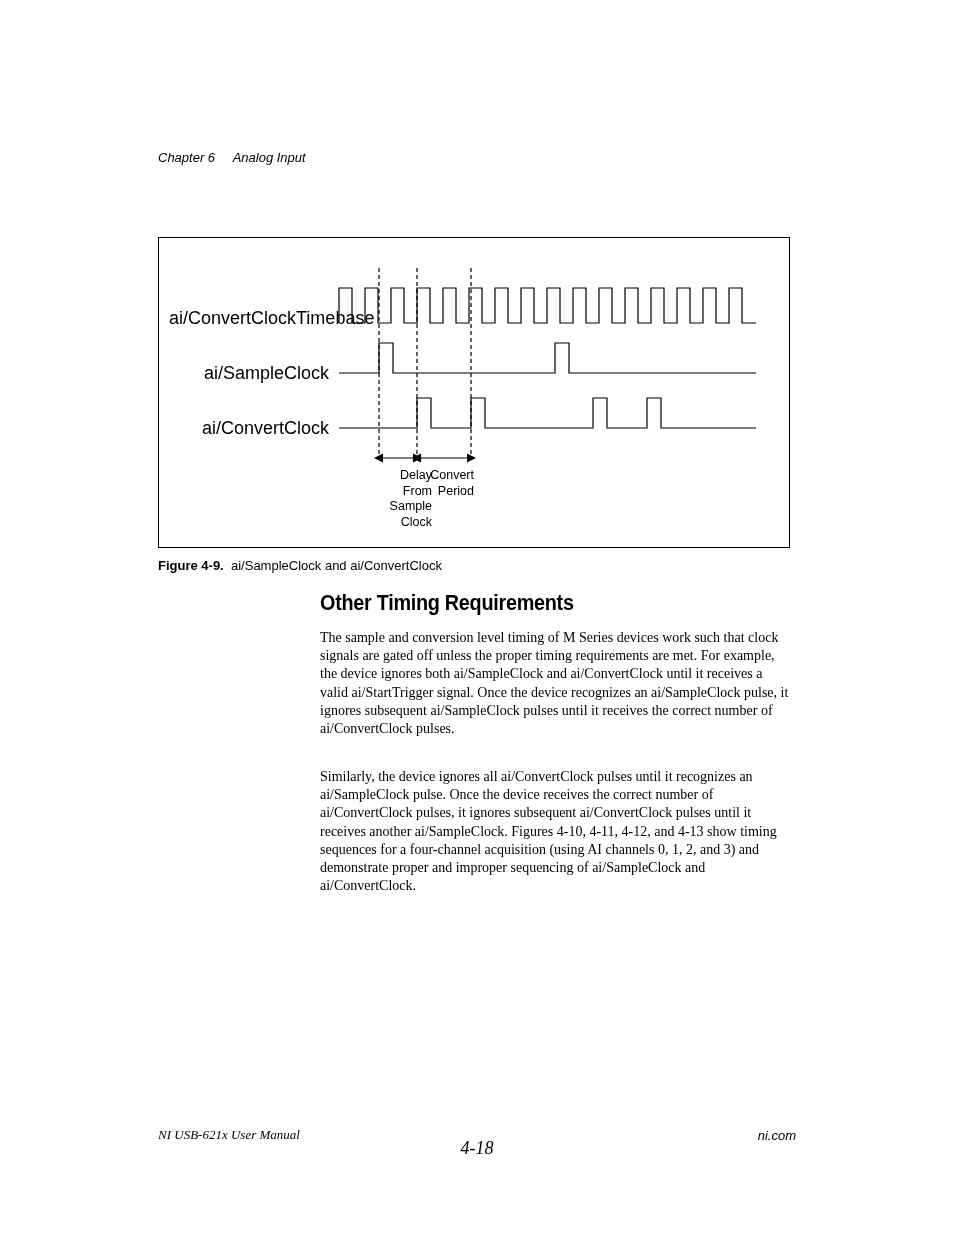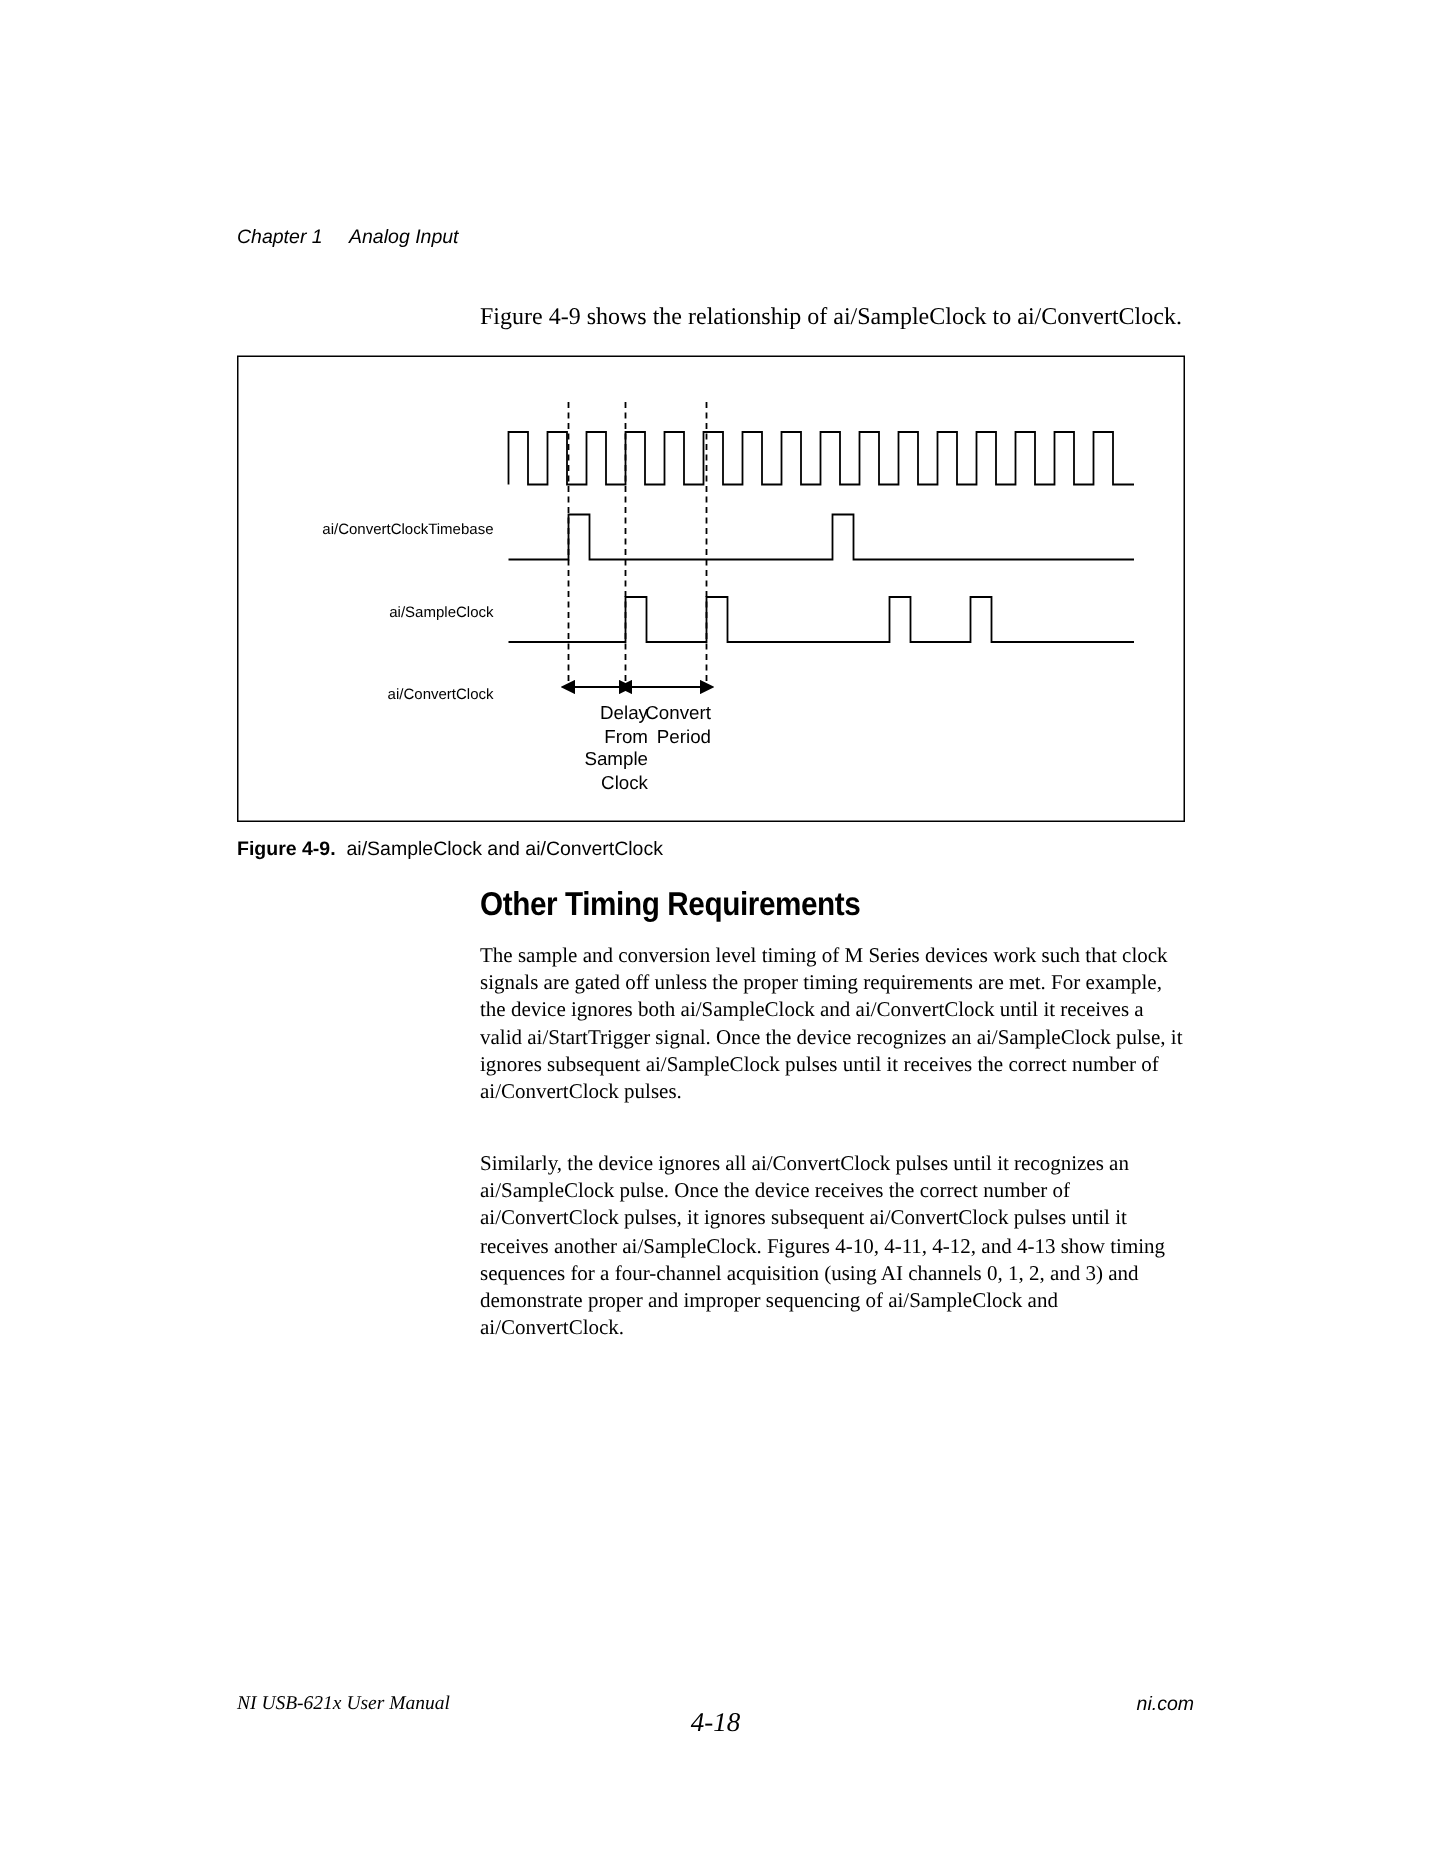--- a/index.html
+++ b/index.html
@@ -41,24 +41,23 @@
     height: 311px;
     border: 1px solid #000;
     box-sizing: border-box;
   }
   .fig-svg {
     display: block;
   }
   .sig-label {
     position: absolute;
     font-family: Arial, Helvetica, sans-serif;
-    font-size: 10px;
+    font-size: 18px;
     text-align: right;
     width: 160px;
-    margin-top: 40px;
   }
   .bot-label {
     position: absolute;
     font-family: Arial, Helvetica, sans-serif;
     font-size: 12.5px;
     text-align: right;
     line-height: 1.25;
     white-space: pre;
   }
   .caption {
@@ -121,25 +120,24 @@
     font-size: 13px;
     margin-left: 32px;
   }
 </style>
 </head>
 <body>
 
 <div class="page">
 
   <div class="running-header">
-    <span class="chap">Chapter 1</span>&nbsp;&nbsp;&nbsp;&nbsp;
+    <span class="chap">Chapter 6</span>&nbsp;&nbsp;&nbsp;&nbsp;
     <span>Analog Input</span>
   </div>
 
-  <div class="intro">Figure 4-9 shows the relationship of ai/SampleClock to ai/ConvertClock.</div>
 
   <div class="figure-box">
 
     <div class="sig-label" style="top:70px; left:10px;">ai/ConvertClockTimebase</div>
     <div class="sig-label" style="top:125px; left:10px;">ai/SampleClock</div>
     <div class="sig-label" style="top:180px; left:10px;">ai/ConvertClock</div>
 
     <svg class="fig-svg" width="630" height="309" viewBox="0 0 630 309">
       <defs>
         <marker id="arrL" markerWidth="8" markerHeight="8" refX="6" refY="4" orient="auto">

